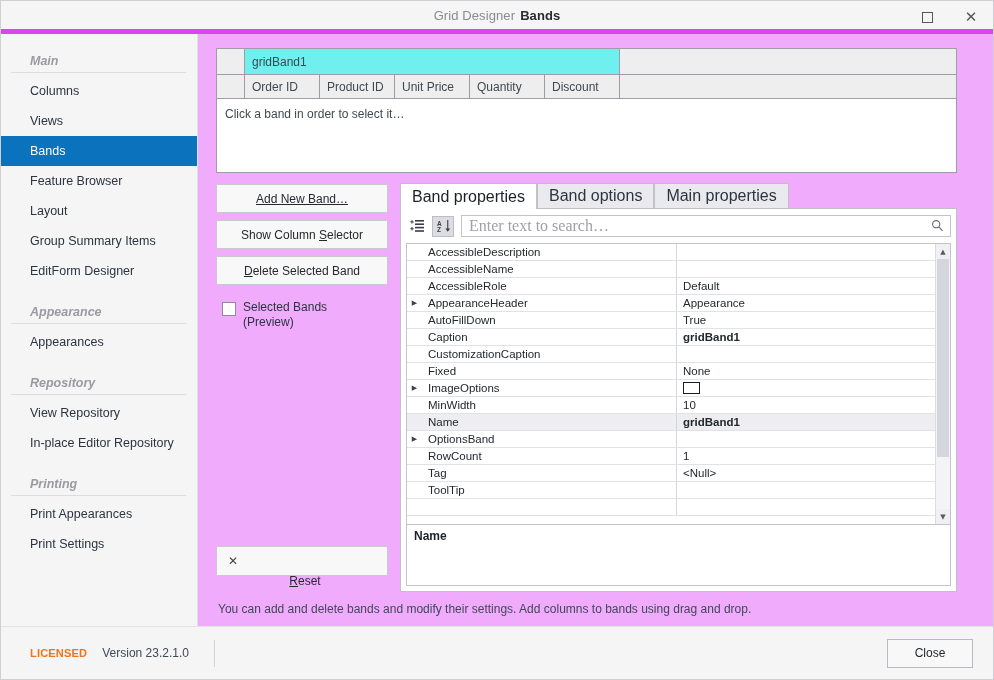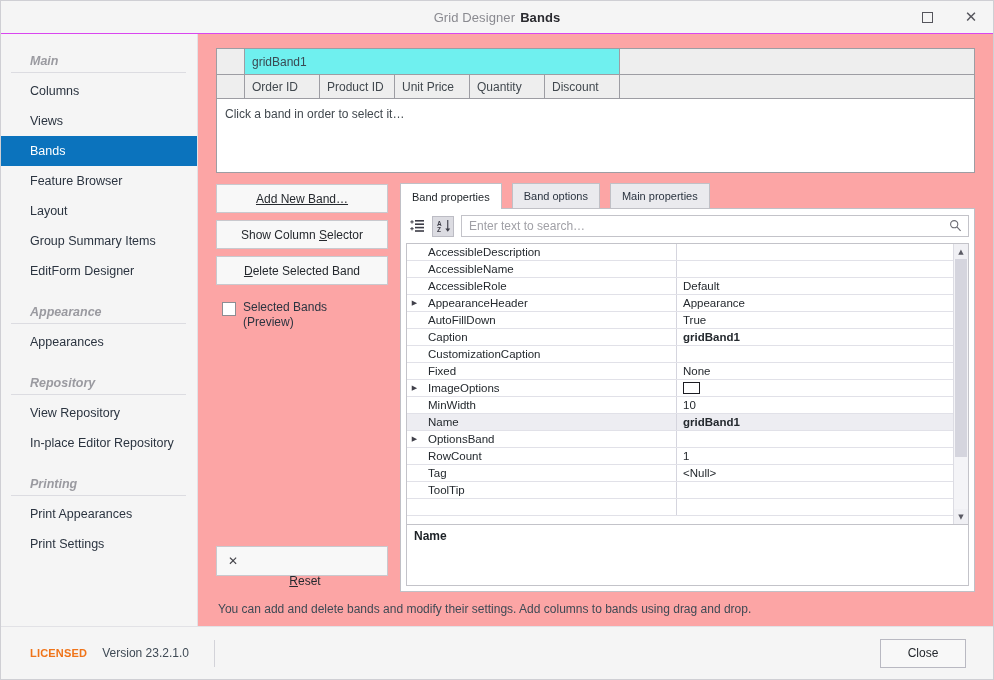--- a/index.html
+++ b/index.html
@@ -18,21 +18,21 @@
     background: #f5f5f5;
     border: 1px solid #cfcfd4;
     display: flex;
     flex-direction: column;
   }
   
   .titlebar {
     height: 33px;
     min-height: 33px;
     background: #f5f5f5;
-    border-bottom: 1px solid #d946ef;
+    border-bottom: 5px solid #d946ef;
     display: flex;
     align-items: center;
     justify-content: center;
     position: relative;
   }
   .title-text { font-size: 13px; letter-spacing: .1px; }
   .title-app { color: #8a8a90; }
   .title-page { color: #2b2b30; font-weight: bold; margin-left: 5px; }
   .win-btns {
     position: absolute; right: 0; top: 0;
@@ -71,23 +71,23 @@
     cursor: default;
   }
   .nav-item.selected {
     background: #0b73bd; color: #ffffff;
   }
   .nav-gap { height: 11px; }
 
   
   .main {
     flex: 1; min-width: 0;
-    background: #fca5a5;
+    background: #f0abfc;
     display: flex; flex-direction: column;
-    padding: 14px 18px 0 18px;
+    padding: 14px 36px 0 18px;
   }
 
   
   .band-preview {
     border: 1px solid #9d9da3;
     background: #ffffff;
     height: 125px;
     display: flex; flex-direction: column;
   }
   .band-row {
@@ -187,25 +187,25 @@
   .right-col { flex: 1; min-width: 0; display: flex; flex-direction: column; }
   .tabstrip {
     display: flex; align-items: flex-end;
     height: 25px; min-height: 25px;
     border-bottom: 1px solid #c0c0c6;
   }
   .tab {
     height: 25px;
     padding: 0 11px;
     display: flex; align-items: center;
-    font-size: 11px; color: #2b3440;
+    font-size: 16px; color: #2b3440;
     background: #eaeaee;
     border: 1px solid #c0c0c6;
     border-bottom: none;
-    margin-right: 10px;
+    margin-right: 0;
     cursor: default;
   }
   .tab.active {
     background: #ffffff;
     height: 26px;
     margin-bottom: -1px;
     color: #1c2126;
   }
   .tabpanel {
     flex: 1; min-height: 0;
@@ -231,22 +231,22 @@
   .search-wrap {
     flex: 1; height: 22px;
     border: 1px solid #c3c3c9;
     background: #ffffff;
     display: flex; align-items: center;
     margin-left: 3px;
     position: relative;
   }
   .search-wrap input {
     flex: 1; border: none; outline: none;
-    font-family: Liberation Sans, sans-serif;
-    font-size: 12px; color: #24292e;
+    font-family: Liberation Serif, serif;
+    font-size: 16px; color: #24292e;
     padding: 0 22px 0 7px;
     background: transparent;
     height: 20px;
   }
   .search-wrap input::placeholder { color: #a0a0a6; }
   .search-ico {
     position: absolute; right: 6px; top: 3px;
     color: #6b6b73;
   }
 
@@ -335,21 +335,21 @@
     font-size: 12px; color: #3f4a55;
     padding-left: 2px;
   }
 
   
   .footer {
     height: 53px; min-height: 53px;
     background: #f5f5f5;
     border-top: 1px solid #e2e2e6;
     display: flex; align-items: center;
-    padding: 0 27px 0 0;
+    padding: 0 20px 0 0;
   }
   .lic-area {
     width: 197px; min-width: 197px;
     display: flex; align-items: center;
     padding-left: 29px;
   }
   .lic-badge {
     font-size: 11px; font-weight: bold; color: #f07419;
     letter-spacing: .2px;
   }

